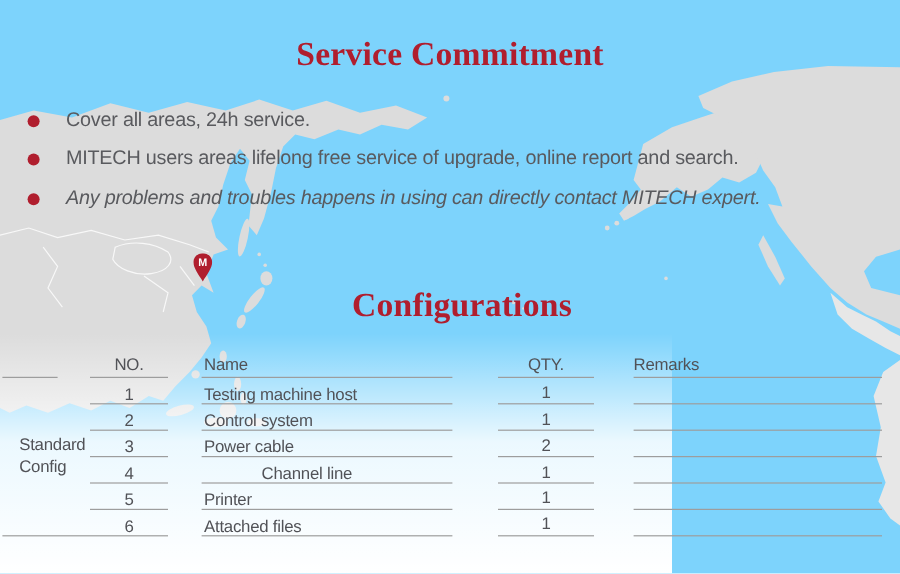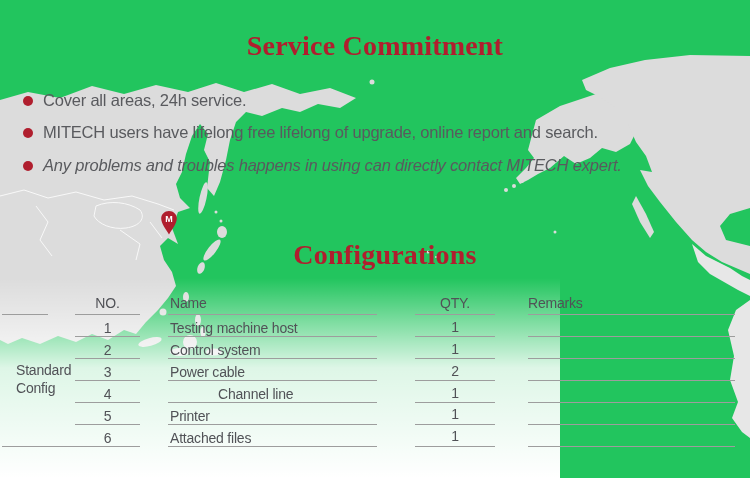--- a/index.html
+++ b/index.html
@@ -1,33 +1,33 @@
 <!DOCTYPE html>
 <html><head>
 <meta charset="utf-8">
 <style>
   html,body{margin:0;padding:0;background:#fff;}
   .stage{
-    position:relative;width:750px;height:478px;overflow:hidden;background:#22c55e;
+    position:relative;width:750px;height:478px;overflow:hidden;background:#7dd3fc;
     font-family:"Liberation Sans",sans-serif;
   }
   .worldmap{position:absolute;left:0;top:0;width:750px;height:478px;}
   .title{
     position:absolute;left:0;width:750px;text-align:center;margin:0;
     font-family:"Liberation Serif",serif;font-weight:bold;font-size:28px;
     color:#b01e2e;letter-spacing:0.2px;
   }
   .title.t1{top:30px;}
   .title.t2{top:239px;padding-left:10px;}
   .bullet-row{
     position:absolute;left:23px;display:flex;align-items:center;height:21px;
     color:#595a5e;font-size:16.5px;letter-spacing:-0.2px;white-space:nowrap;
   }
   .dot{width:10px;height:10px;border-radius:50%;background:#b01e2e;flex:0 0 auto;}
-  .bullet-text{margin-left:10px;}
+  .bullet-text{margin-left:22px;}
   .pin{position:absolute;left:161px;top:211px;width:16px;height:25px;}
   
   .hl{position:absolute;height:1px;background:#9d9d9d;}
   .tcell{
     position:absolute;font-size:14px;color:#515257;letter-spacing:-0.2px;
     line-height:14px;white-space:nowrap;
   }
   .cen{text-align:center;}
 </style>
 </head>
@@ -99,21 +99,21 @@
   </svg>
 
   <h1 class="title t1">Service Commitment</h1>
 
   <div class="bullet-row" style="top:90px;">
     <span class="dot"></span>
     <span class="bullet-text">Cover all areas, 24h service.</span>
   </div>
   <div class="bullet-row" style="top:122px;">
     <span class="dot"></span>
-    <span class="bullet-text">MITECH users have lifelong free lifelong of upgrade, online report and search.</span>
+    <span class="bullet-text">MITECH users areas lifelong free service of upgrade, online report and search.</span>
   </div>
   <div class="bullet-row" style="top:155px;font-style:italic;">
     <span class="dot"></span>
     <span class="bullet-text">Any problems and troubles happens in using can directly contact MITECH expert.</span>
   </div>
 
   <svg class="pin" viewBox="0 0 16 25" aria-hidden="true">
     <path d="M8,0 C3.6,0 0.2,3.3 0.2,7.6 C0.2,12.4 4.6,18 8,23.5 C11.4,18 15.8,12.4 15.8,7.6 C15.8,3.3 12.4,0 8,0 Z" fill="#b01e2e"></path>
     <text x="8" y="10.8" font-size="9" font-weight="bold" fill="#ffffff" text-anchor="middle" font-family="Liberation Sans, sans-serif">M</text>
   </svg>

